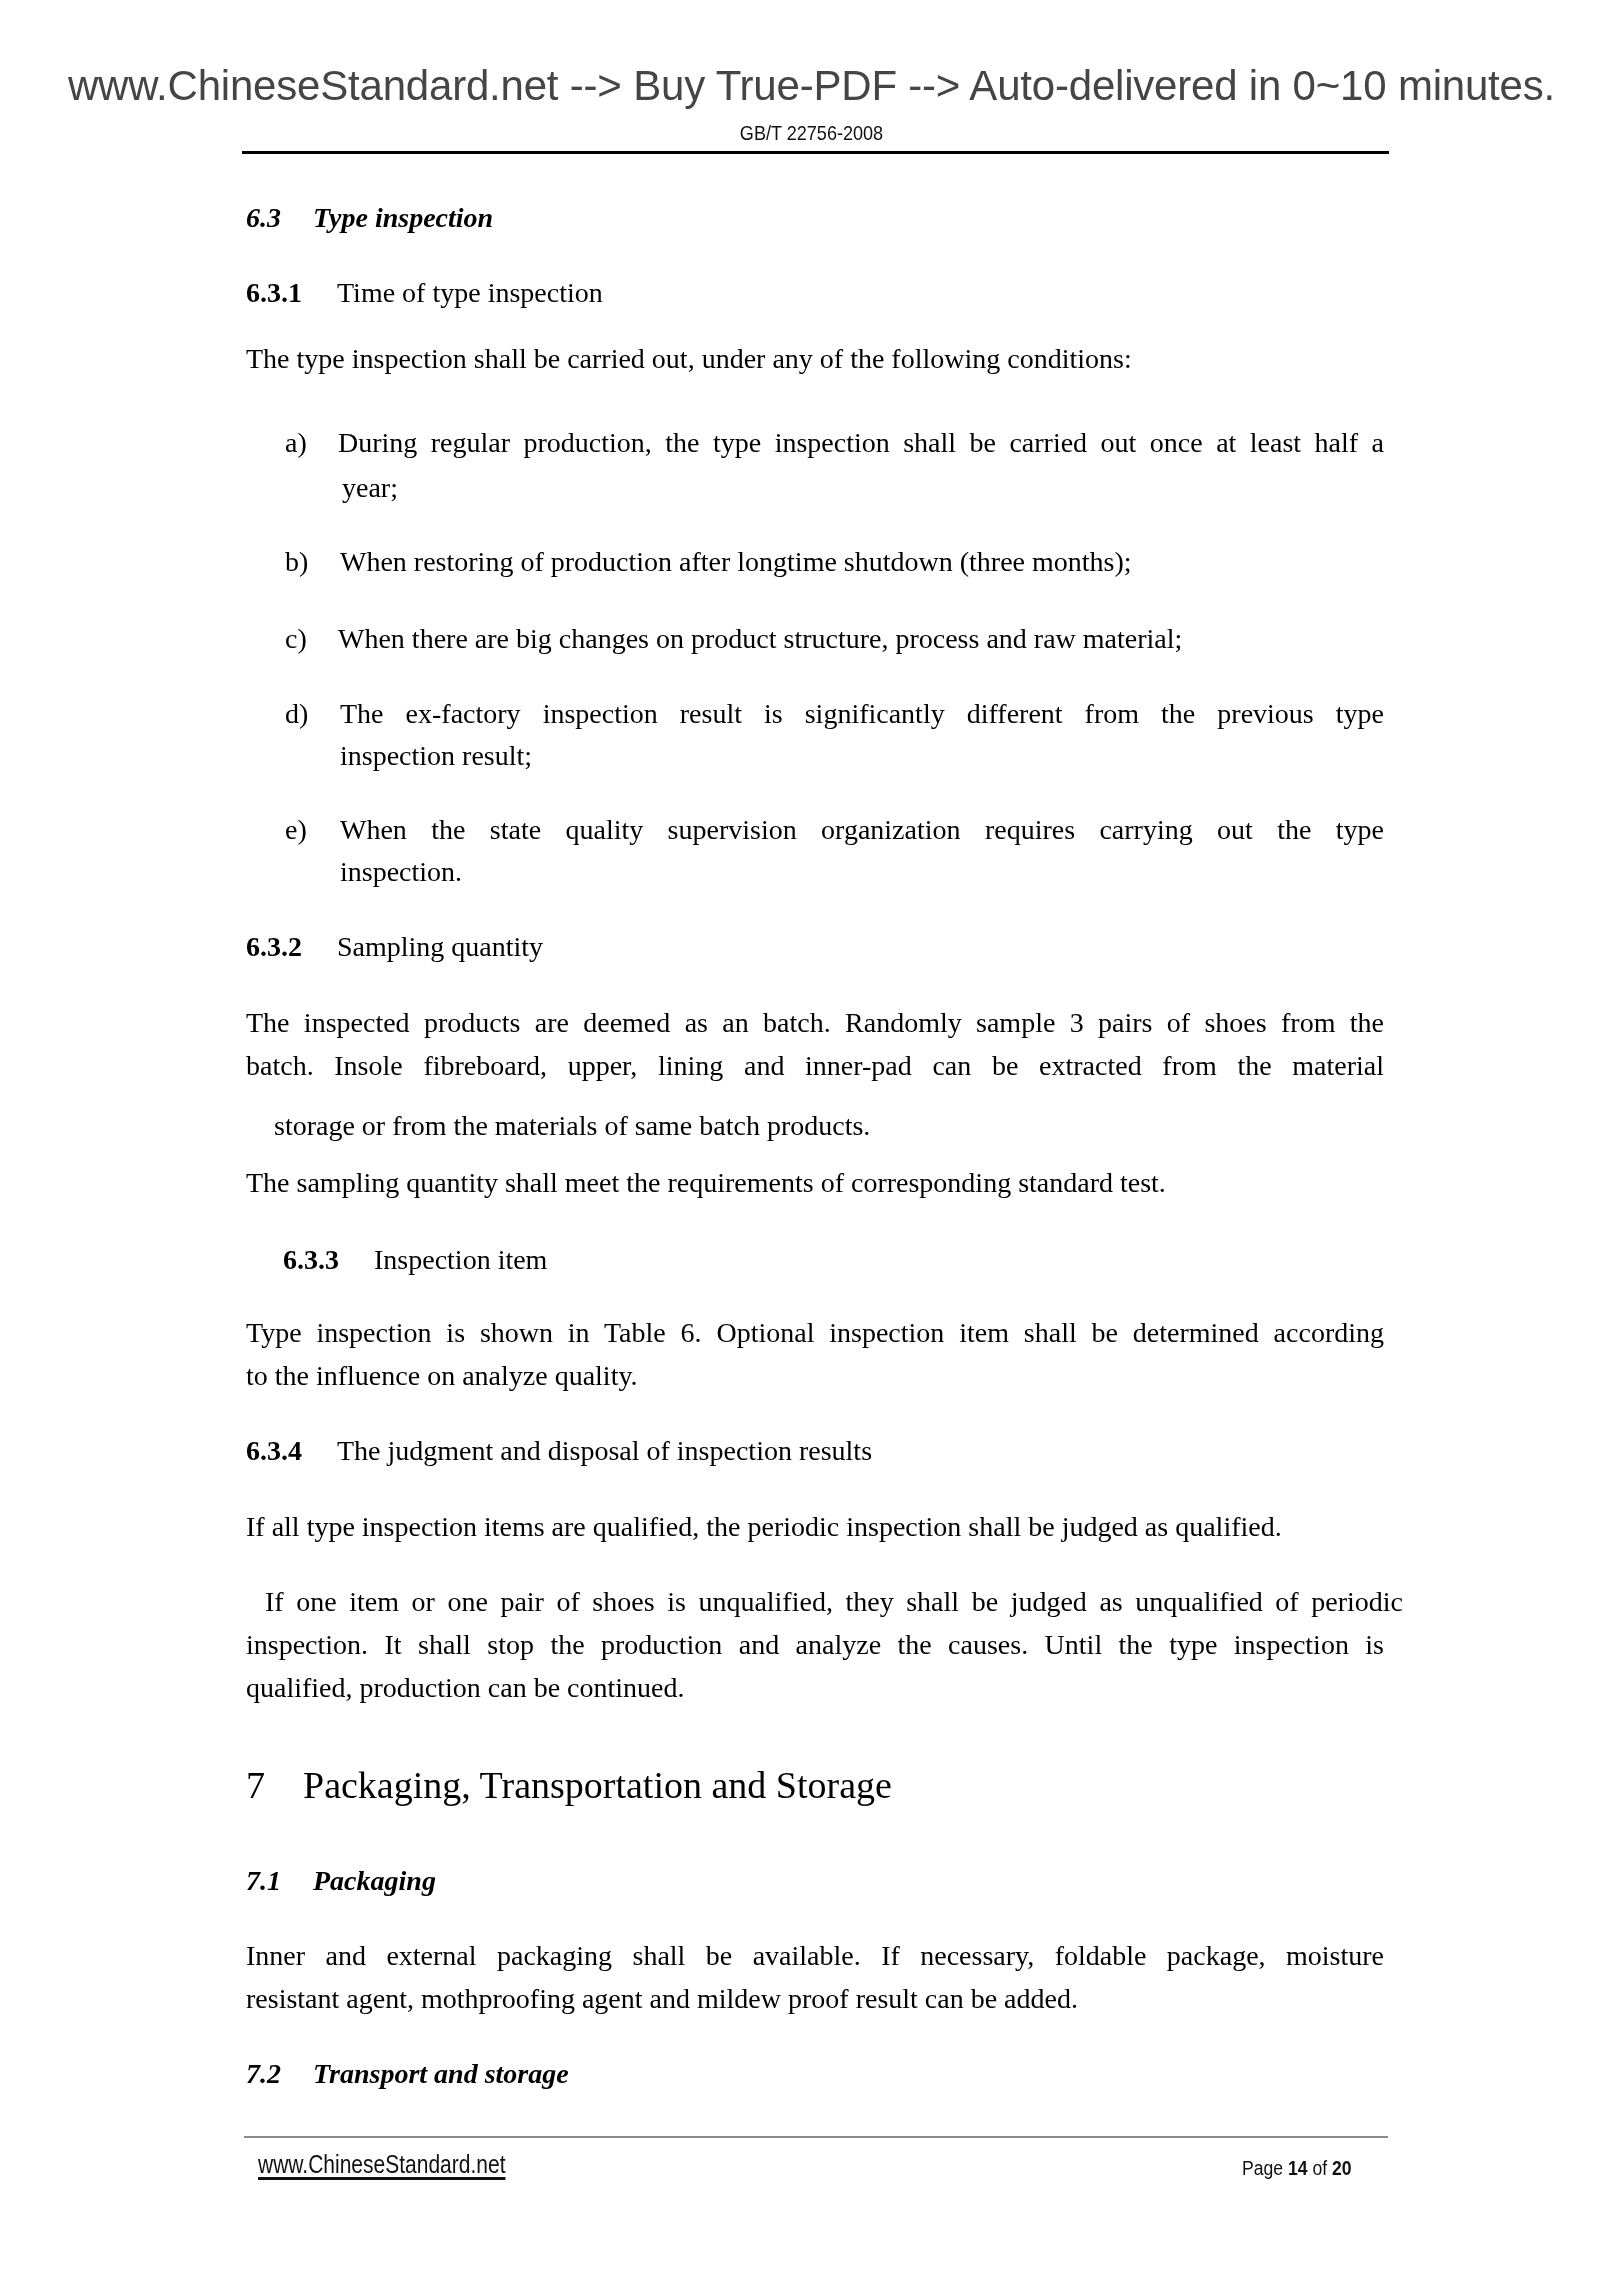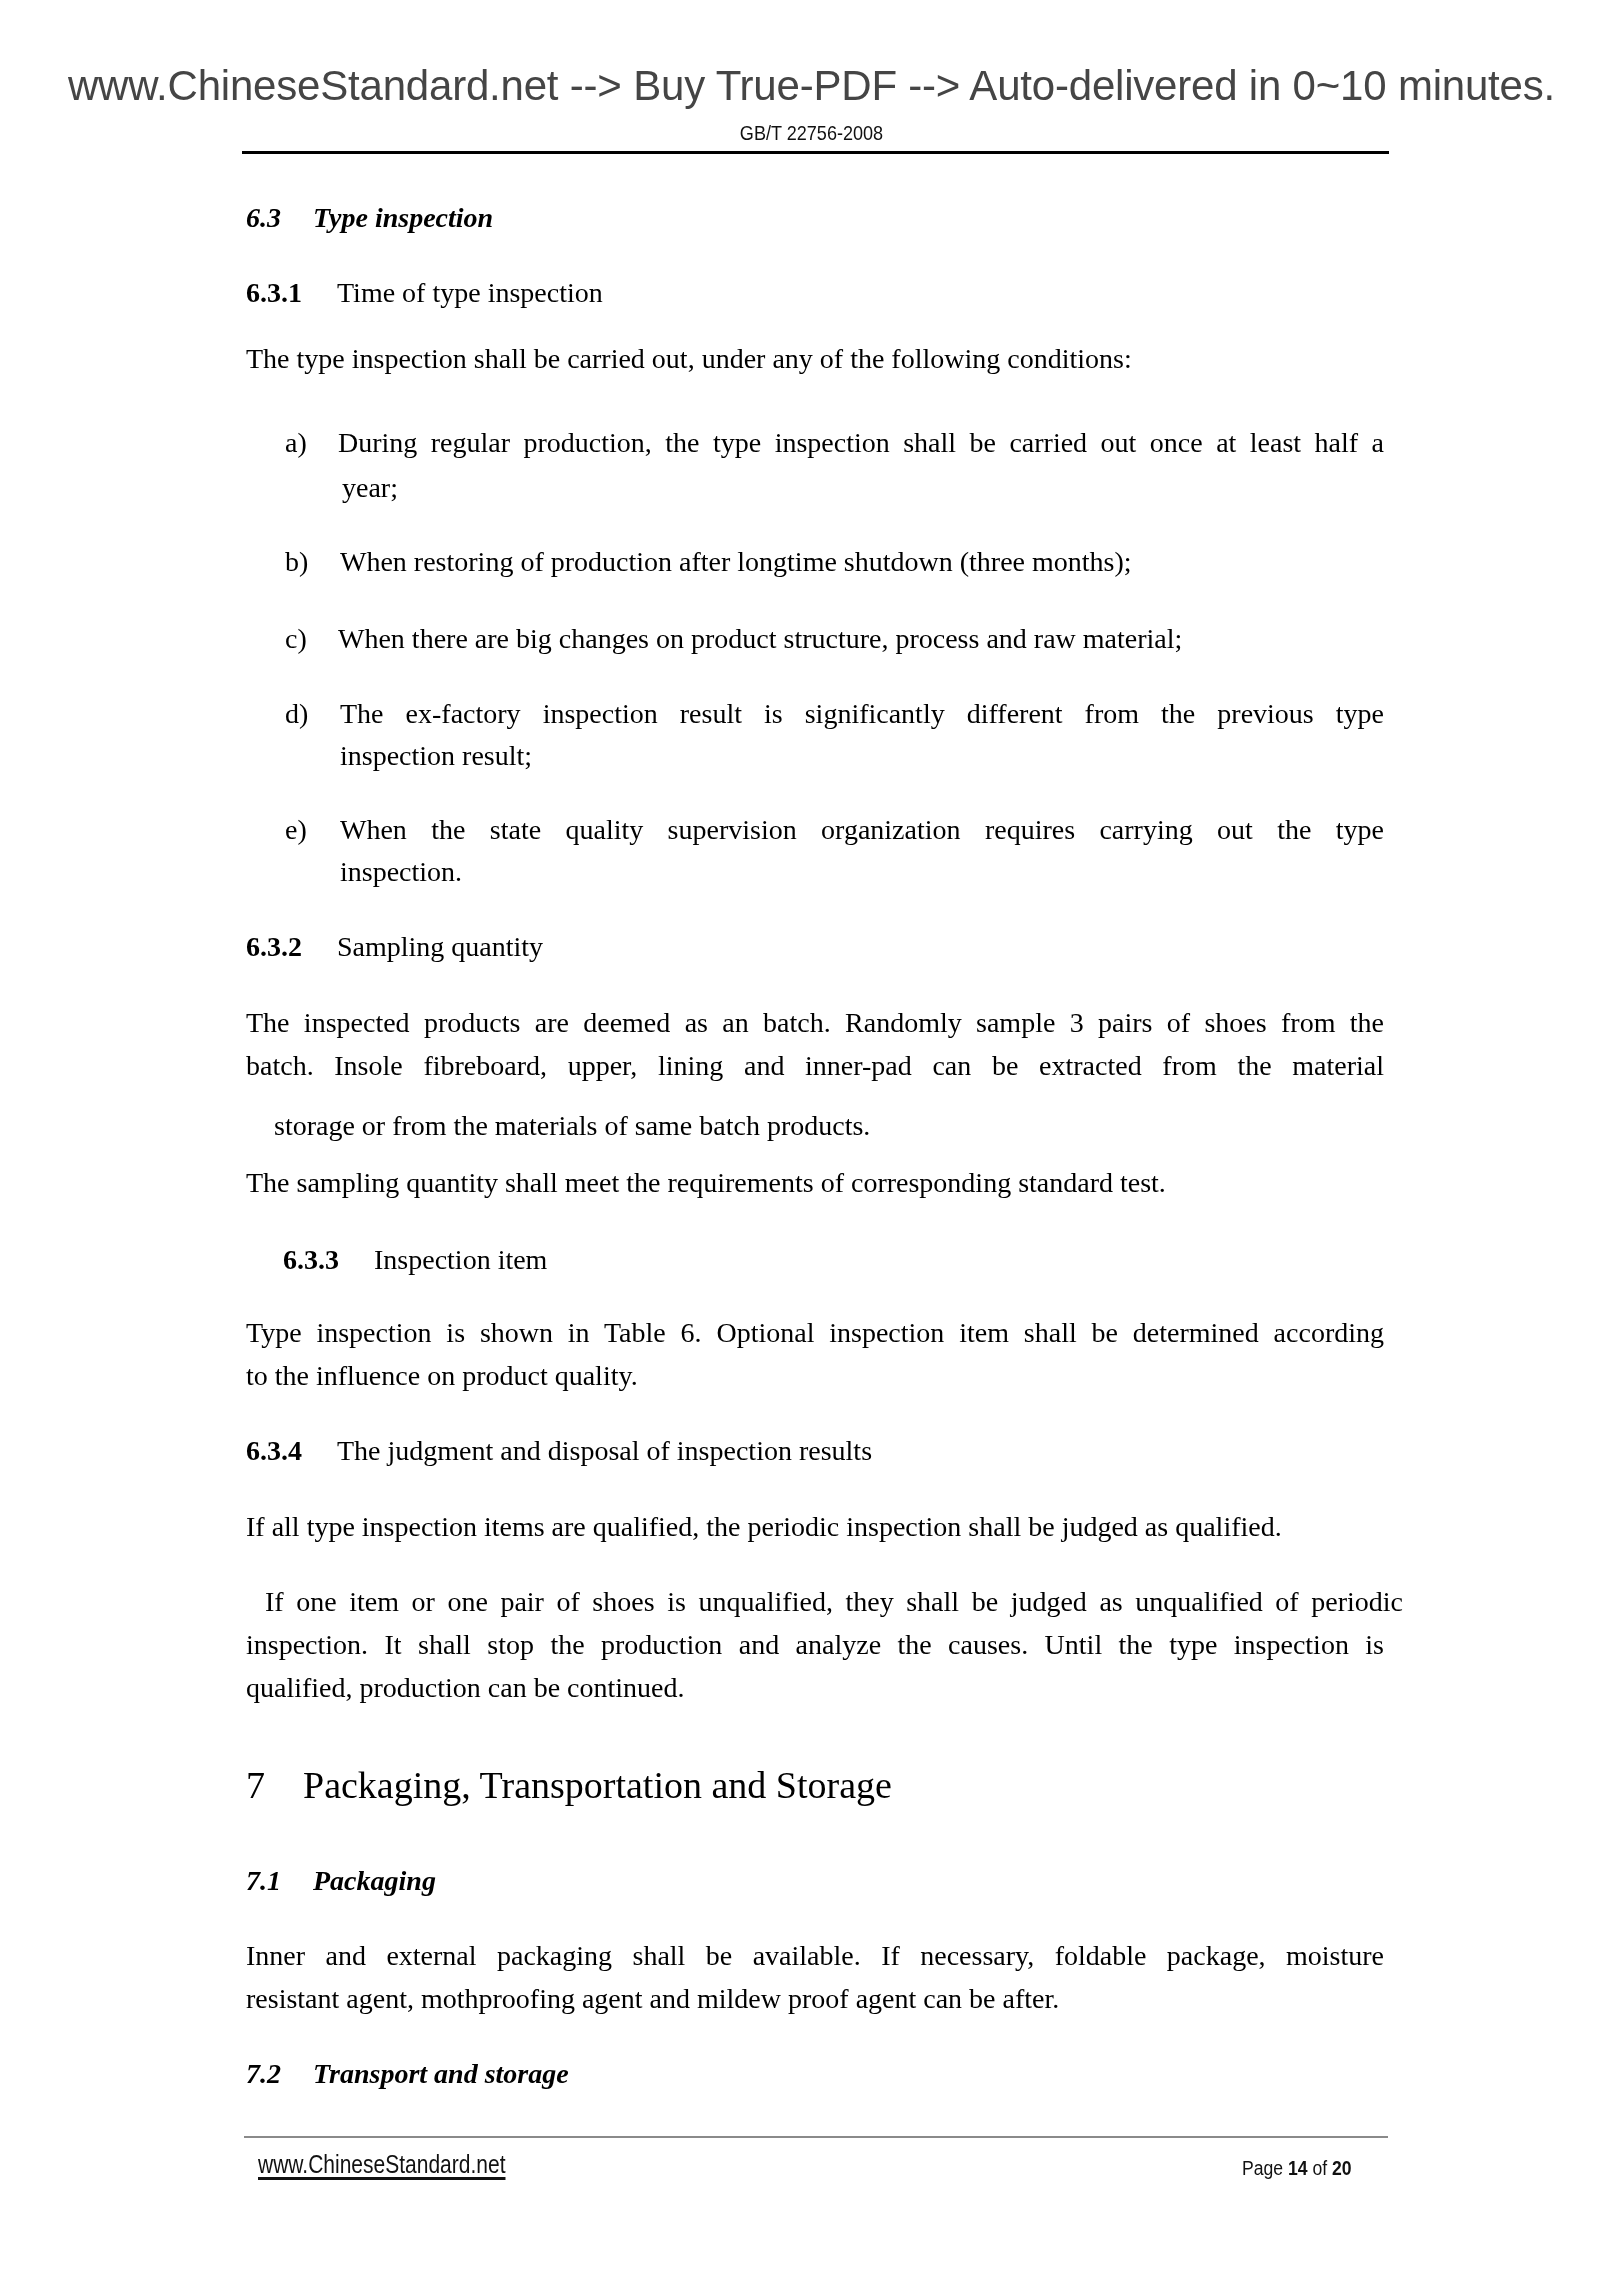--- a/index.html
+++ b/index.html
@@ -93,21 +93,21 @@
 </div>
 <div class="block" style="top:1169px;">
   <div class="ln" style="top:0;">The sampling quantity shall meet the requirements of corresponding standard test.</div>
 </div>
 
 <div class="abs serif h3" style="left:247px; top:1246px;margin-left:36px;">
   <span class="num" style="width:91px;">6.3.3</span><span>Inspection item</span>
 </div>
 <div class="block" style="top:1319px;">
   <div class="ln just" style="top:0;">Type inspection is shown in Table 6. Optional inspection item shall be determined according</div>
-  <div class="ln" style="top:43px;">to the influence on product quality.</div>
+  <div class="ln" style="top:43px;">to the influence on analyze quality.</div>
 </div>
 
 <div class="abs serif h3" style="left:246px; top:1437px;">
   <span class="num" style="width:91px;">6.3.4</span><span>The judgment and disposal of inspection results</span>
 </div>
 <div class="block" style="top:1513px;">
   <div class="ln" style="top:0;">If all type inspection items are qualified, the periodic inspection shall be judged as qualified.</div>
 </div>
 <div class="block" style="top:1588px;">
   <div class="ln just" style="top:0;margin-left:19px;">If one item or one pair of shoes is unqualified, they shall be judged as unqualified of periodic</div>
@@ -117,21 +117,21 @@
 
 <div class="abs serif h1" style="left:246px; top:1766px;">
   <span class="num" style="width:57px;">7</span><span>Packaging, Transportation and Storage</span>
 </div>
 
 <div class="abs serif h2" style="left:246px; top:1867px;">
   <span class="num" style="width:67px;">7.1</span><span>Packaging</span>
 </div>
 <div class="block" style="top:1942px;">
   <div class="ln just" style="top:0;">Inner and external packaging shall be available. If necessary, foldable package, moisture</div>
-  <div class="ln" style="top:43px;">resistant agent, mothproofing agent and mildew proof agent can be after.</div>
+  <div class="ln" style="top:43px;">resistant agent, mothproofing agent and mildew proof result can be added.</div>
 </div>
 
 <div class="abs serif h2" style="left:246px; top:2060px;">
   <span class="num" style="width:67px;">7.2</span><span>Transport and storage</span>
 </div>
 
 <div class="rule-bottom"></div>
 <div class="abs footer-link" style="top:2152px;">www.ChineseStandard.net</div>
 <div class="abs footer-page" style="top:2158px;">
   <span>Page</span>

